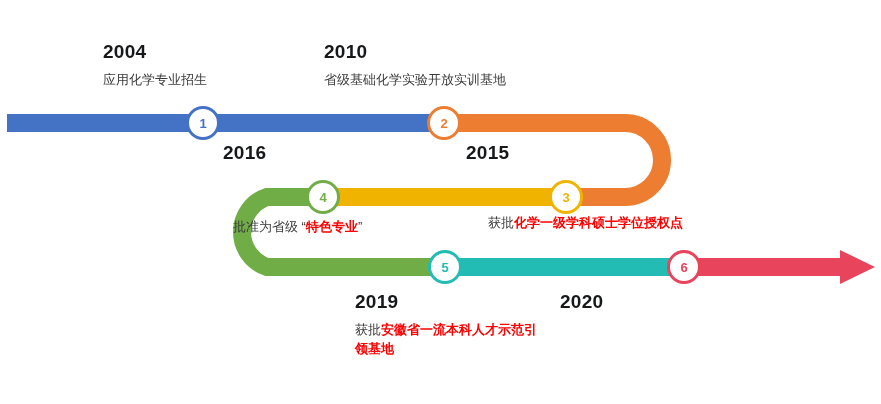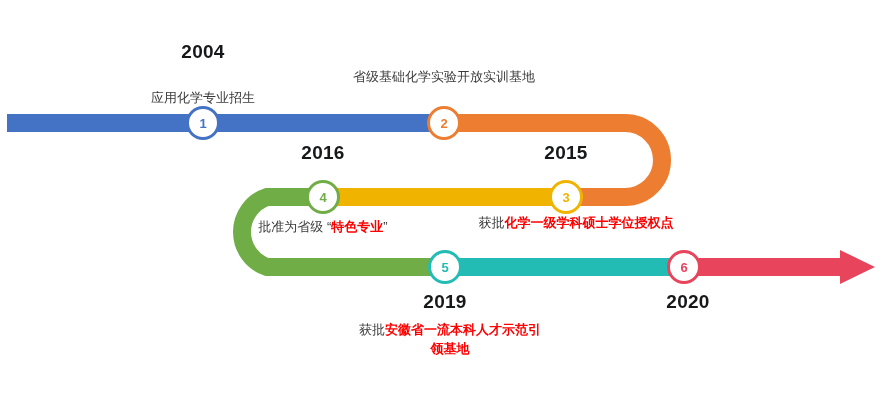--- a/index.html
+++ b/index.html
@@ -35,35 +35,34 @@
     align-items: center;
     justify-content: center;
     font-size: 13px;
     font-weight: 600;
     line-height: 1;
     z-index: 5;
   }
   .label-block {
     position: absolute;
     z-index: 6;
-    text-align: center;
     white-space: nowrap;
   }
   .year {
     font-size: 19px;
     font-weight: bold;
     color: #17181a;
     letter-spacing: 0.3px;
     line-height: 1.1;
   }
   .desc {
     font-size: 13px;
     color: #3a3a3a;
     line-height: 1.45;
-    margin-top: 26px;
+    margin-top: 8px;
   }
   .desc .hl {
     color: #fe0000;
     font-weight: bold;
   }
   .desc-multiline {
     white-space: normal;
     width: 190px;
   }
 </style>
@@ -107,39 +106,40 @@
   <div class="node" style="left:667px; top:250px; border:3px solid #e8445c; color:#e8445c;">
     <span>6</span>
   </div>
 
   <div class="label-block" style="left:103px; top:42px; width:200px;">
     <div class="year">2004</div>
     <div class="desc"><span>应用化学专业招生</span></div>
   </div>
 
   <div class="label-block" style="left:324px; top:42px; width:240px;">
+    <div class="year">2010</div>
     <div class="desc"><span>省级基础化学实验开放实训基地</span></div>
   </div>
 
   <div class="label-block" style="left:223px; top:143px; width:200px;">
     <div class="year">2016</div>
   </div>
   <div class="label-block" style="left:233px; top:214px; width:180px;">
     <div class="desc" style="margin-top:4px;"><span>批准为省级 “</span><span class="hl">特色专业</span><span>”</span></div>
   </div>
 
   <div class="label-block" style="left:466px; top:143px; width:200px;">
     <div class="year">2015</div>
   </div>
-  <div class="label-block" style="left:466px; top:214px; width:220px;">
+  <div class="label-block" style="left:488px; top:214px; width:220px;">
     <div class="desc" style="margin-top:0;"><span>获批</span><span class="hl">化学一级学科硕士学位授权点</span></div>
   </div>
 
   <div class="label-block" style="left:355px; top:292px; width:180px;">
     <div class="year">2019</div>
     <div class="desc desc-multiline" style="margin:8px auto 12px;"><span>获批</span><span class="hl">安徽省一流本科人才示范引领基地</span></div>
   </div>
 
-  <div class="label-block" style="left:588px; top:292px; width:200px;">
+  <div class="label-block" style="left:560px; top:292px; width:200px;">
     <div class="year">2020</div>
   </div>
 
 </div>
 
 </body></html>

